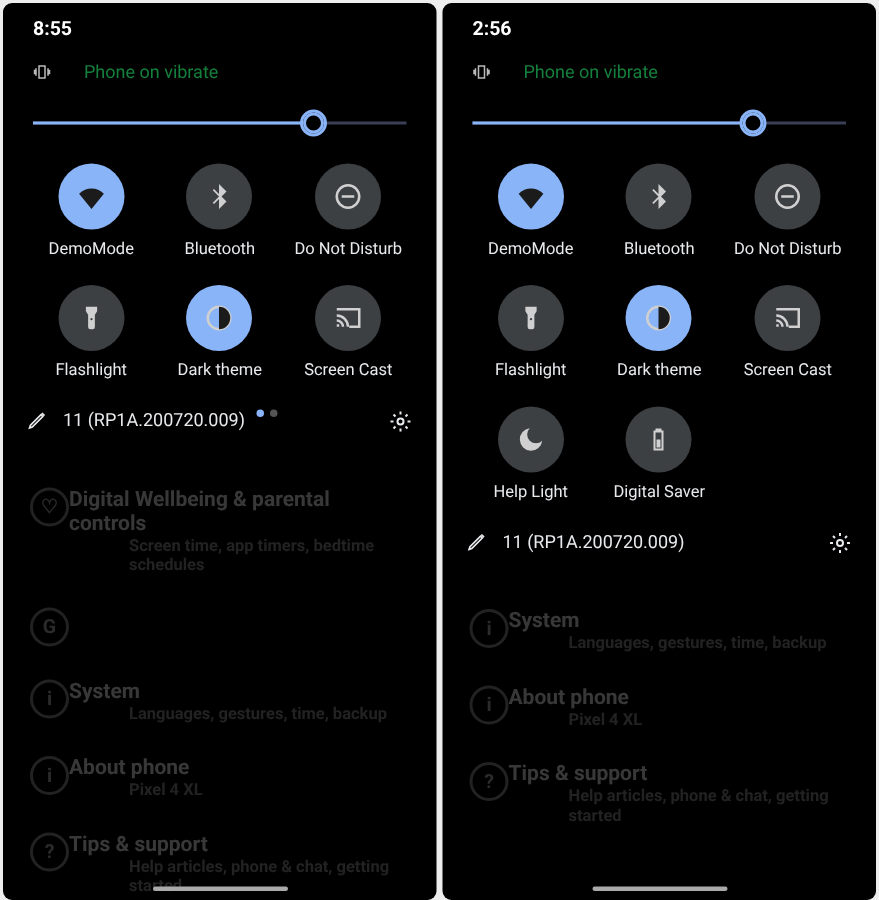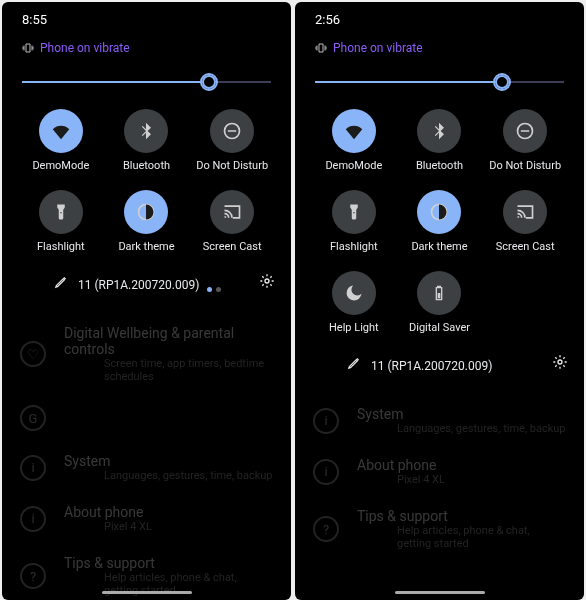--- a/index.html
+++ b/index.html
@@ -19,29 +19,29 @@
     background: #000;
     border-radius: 6px;
     overflow: hidden;
     position: relative;
     color: #fff;
   }
   
   .statusbar {
     padding: 10px 16px 4px 20px;
     font-size: 13px;
-    font-weight: 400;
+    font-weight: 700;
   }
   .vibrate-row {
     padding: 10px 16px 10px 20px;
     font-size: 12px;
-    color: #8b5cf6;
+    color: #15803d;
     display: flex;
     align-items: center;
-    gap: 6px;
+    gap: 22px;
   }
   
   .slider-row {
     padding: 8px 20px 6px 20px;
   }
   .slider {
     position: relative;
     height: 18px;
   }
   .slider-track {
@@ -83,36 +83,36 @@
   .tile-btn.active { background: #8ab4f8; }
   .tile-btn svg { display:block; }
   .tile-btn.active .icon-fill { fill:#1b1b1b; }
   .tile-btn .icon-fill { fill:#d0d0d0; }
   .tile-btn .icon-stroke { stroke:#d0d0d0; fill:none; }
   .tile-label {
     font-size: 11px; color: #e8eaed; text-align: left; white-space: nowrap;
   }
   
   .qs-footer {
-    display: flex; align-items: flex-end;
+    display: flex; align-items: flex-start;
     padding: 10px 16px 14px 16px;
-    font-size: 12px; color: #e8eaed; margin-left: 36px;
+    font-size: 12px; color: #e8eaed;
   }
   .qs-footer .pencil { margin-right: 10px; }
   .qs-footer .dots { margin-left: 8px; display:flex; gap:4px; }
   .qs-footer .dot { width:5px; height:5px; border-radius:50%; background:#555; }
   .qs-footer .dot.on { background:#8ab4f8; }
   .qs-footer .gear { margin-left: auto; }
   
   .underlay {
     opacity: 0.25;
     padding: 8px 16px;
   }
   .setting-row {
-    display: flex; align-items: center; gap: 18px; padding: 11px 2px;
+    display: flex; gap: 0; padding: 11px 2px; font-weight: bold;
   }
   .setting-icon {
     width: 26px; height: 26px; border-radius: 50%;
     border: 2px solid #888;
     display:flex; align-items:center; justify-content:center;
     font-size:13px; color:#aaa;
     flex-shrink:0;
   }
   .setting-title { font-size: 14px; color: #ddd; }
   .setting-sub { font-size: 11px; color: #888; margin-left: 40px; }

